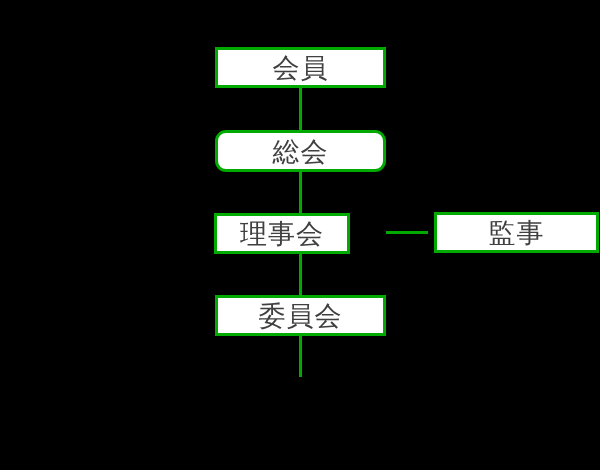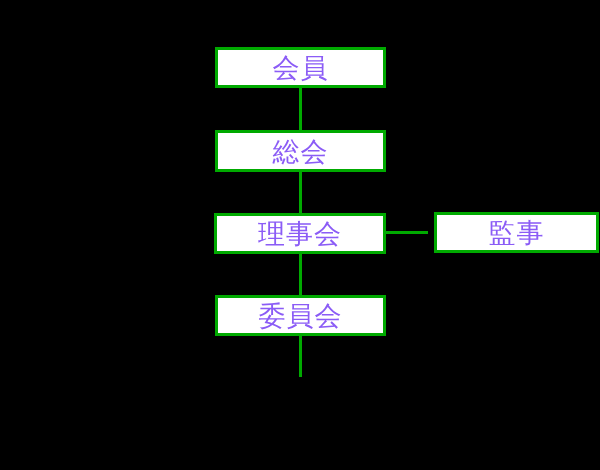--- a/index.html
+++ b/index.html
@@ -20,32 +20,32 @@
     box-sizing: border-box;
     background: #ffffff;
     border: 3px solid #00aa00;
     display: flex;
     align-items: center;
     justify-content: center;
   }
   .node .label {
     font-size: 27px;
     line-height: 1;
-    color: #8b5cf6;
+    color: #404040;
     white-space: nowrap;
     letter-spacing: 1px;
   }
   .edge {
     position: absolute;
     background: #00aa00;
   }
   
   #node-kaiin   { left: 215px; top: 47px;  width: 171px; height: 41px; }
-  #node-soukai  { left: 215px; top: 130px; width: 171px; height: 42px; }
-  #node-rijikai { left: 214px; top: 213px; width: 172px; height: 41px; }
+  #node-soukai  { left: 215px; top: 130px; width: 171px; height: 42px; border-radius: 11px; }
+  #node-rijikai { left: 214px; top: 213px; width: 136px; height: 41px; }
   #node-kanji   { left: 434px; top: 212px; width: 165px; height: 41px; }
   #node-iinkai  { left: 215px; top: 295px; width: 171px; height: 41px; }
   #node-bukai   { left: 215px; top: 377px; width: 171px; height: 41px; }
 
   #edge-v1 { left: 299px; top: 88px;  width: 3px;  height: 42px; }
   #edge-v2 { left: 299px; top: 172px; width: 3px;  height: 41px; }
   #edge-v3 { left: 299px; top: 254px; width: 3px;  height: 41px; }
   #edge-v4 { left: 299px; top: 336px; width: 3px;  height: 41px; }
   #edge-h1 { left: 386px; top: 231px; width: 42px; height: 3px;  }
 </style>

